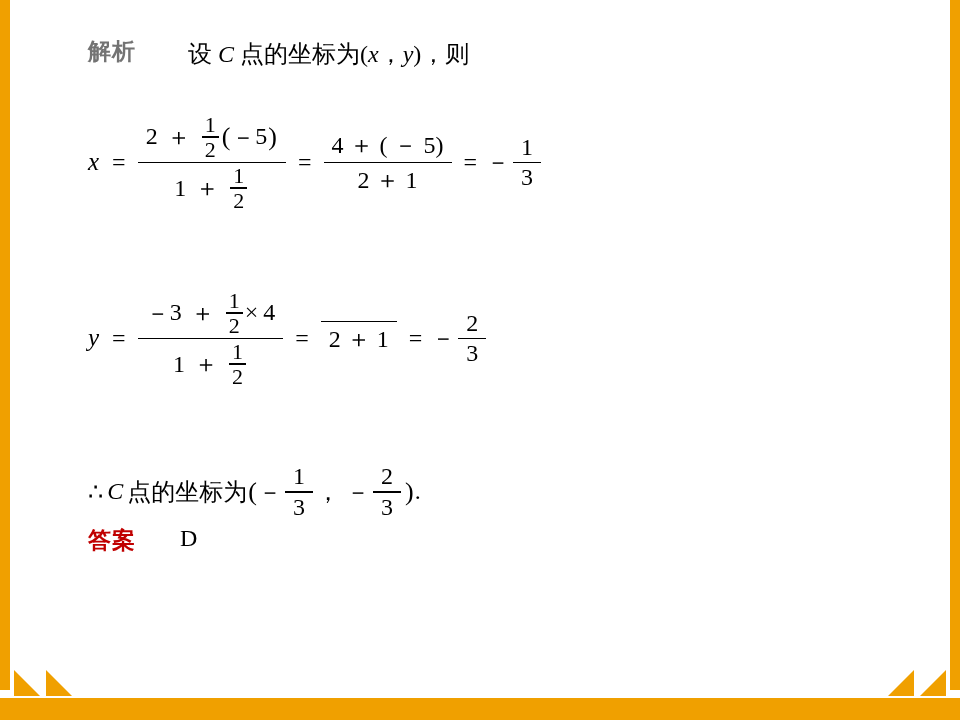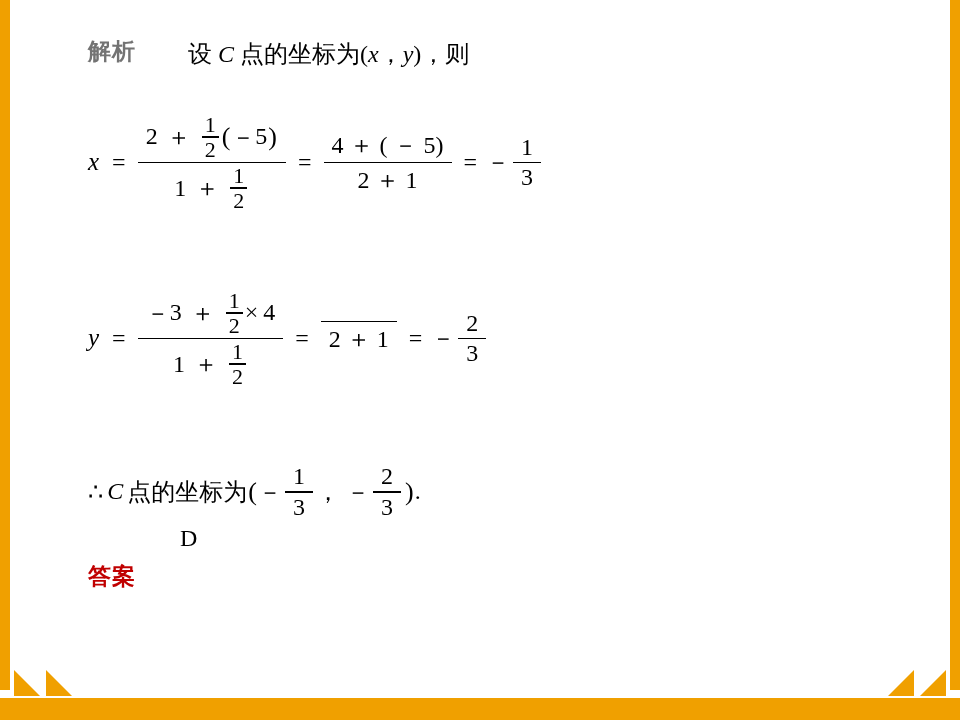--- a/index.html
+++ b/index.html
@@ -95,21 +95,20 @@
   }
 
   .label-answer {
     position: absolute;
     left: 88px; top: 525px;
     font-family: Liberation Serif, serif;
     font-size: 23px;
     font-weight: bold;
     color: #c00000;
     letter-spacing: 1px;
-    margin-top: 36px;
   }
   .answer-value {
     position: absolute;
     left: 180px; top: 525px;
     font-size: 24px;
     color: #000000;
   }
 
   .conclusion {
     position: absolute;

